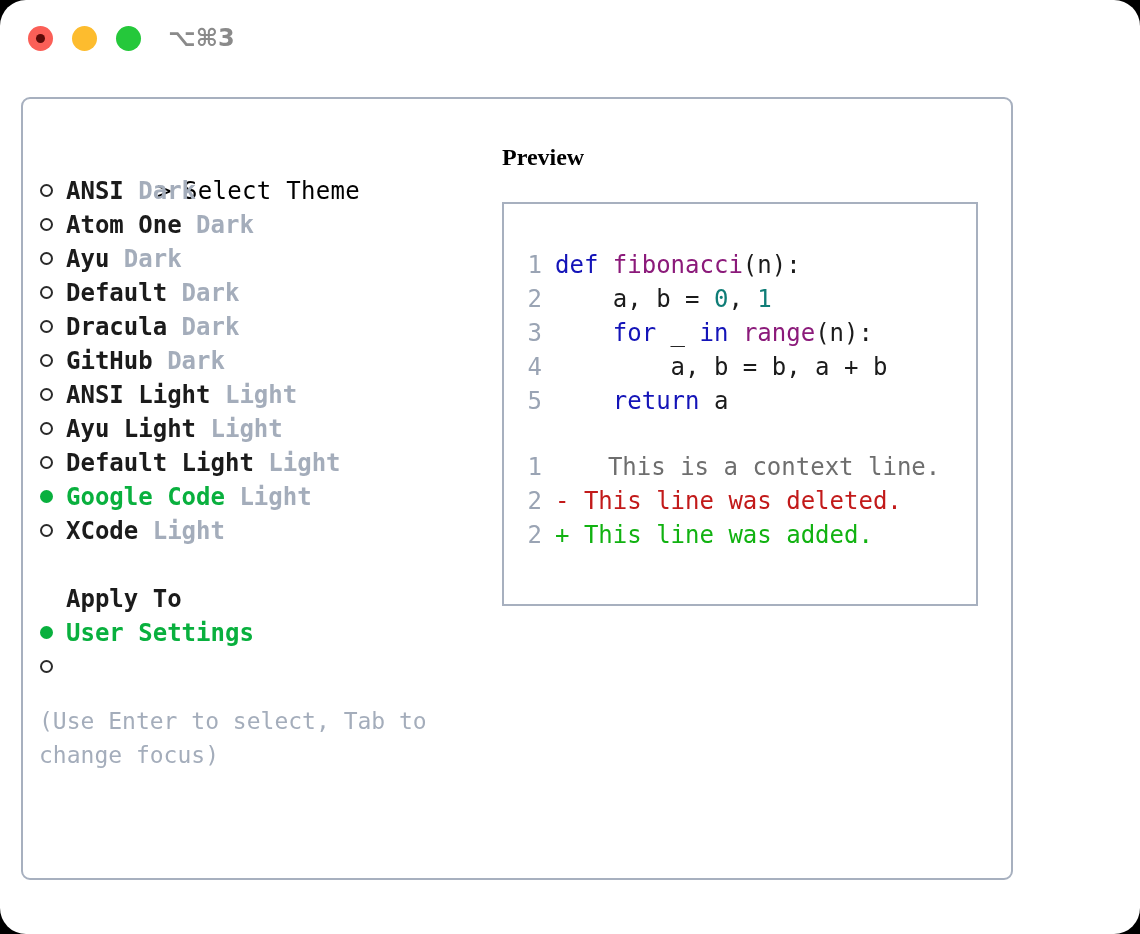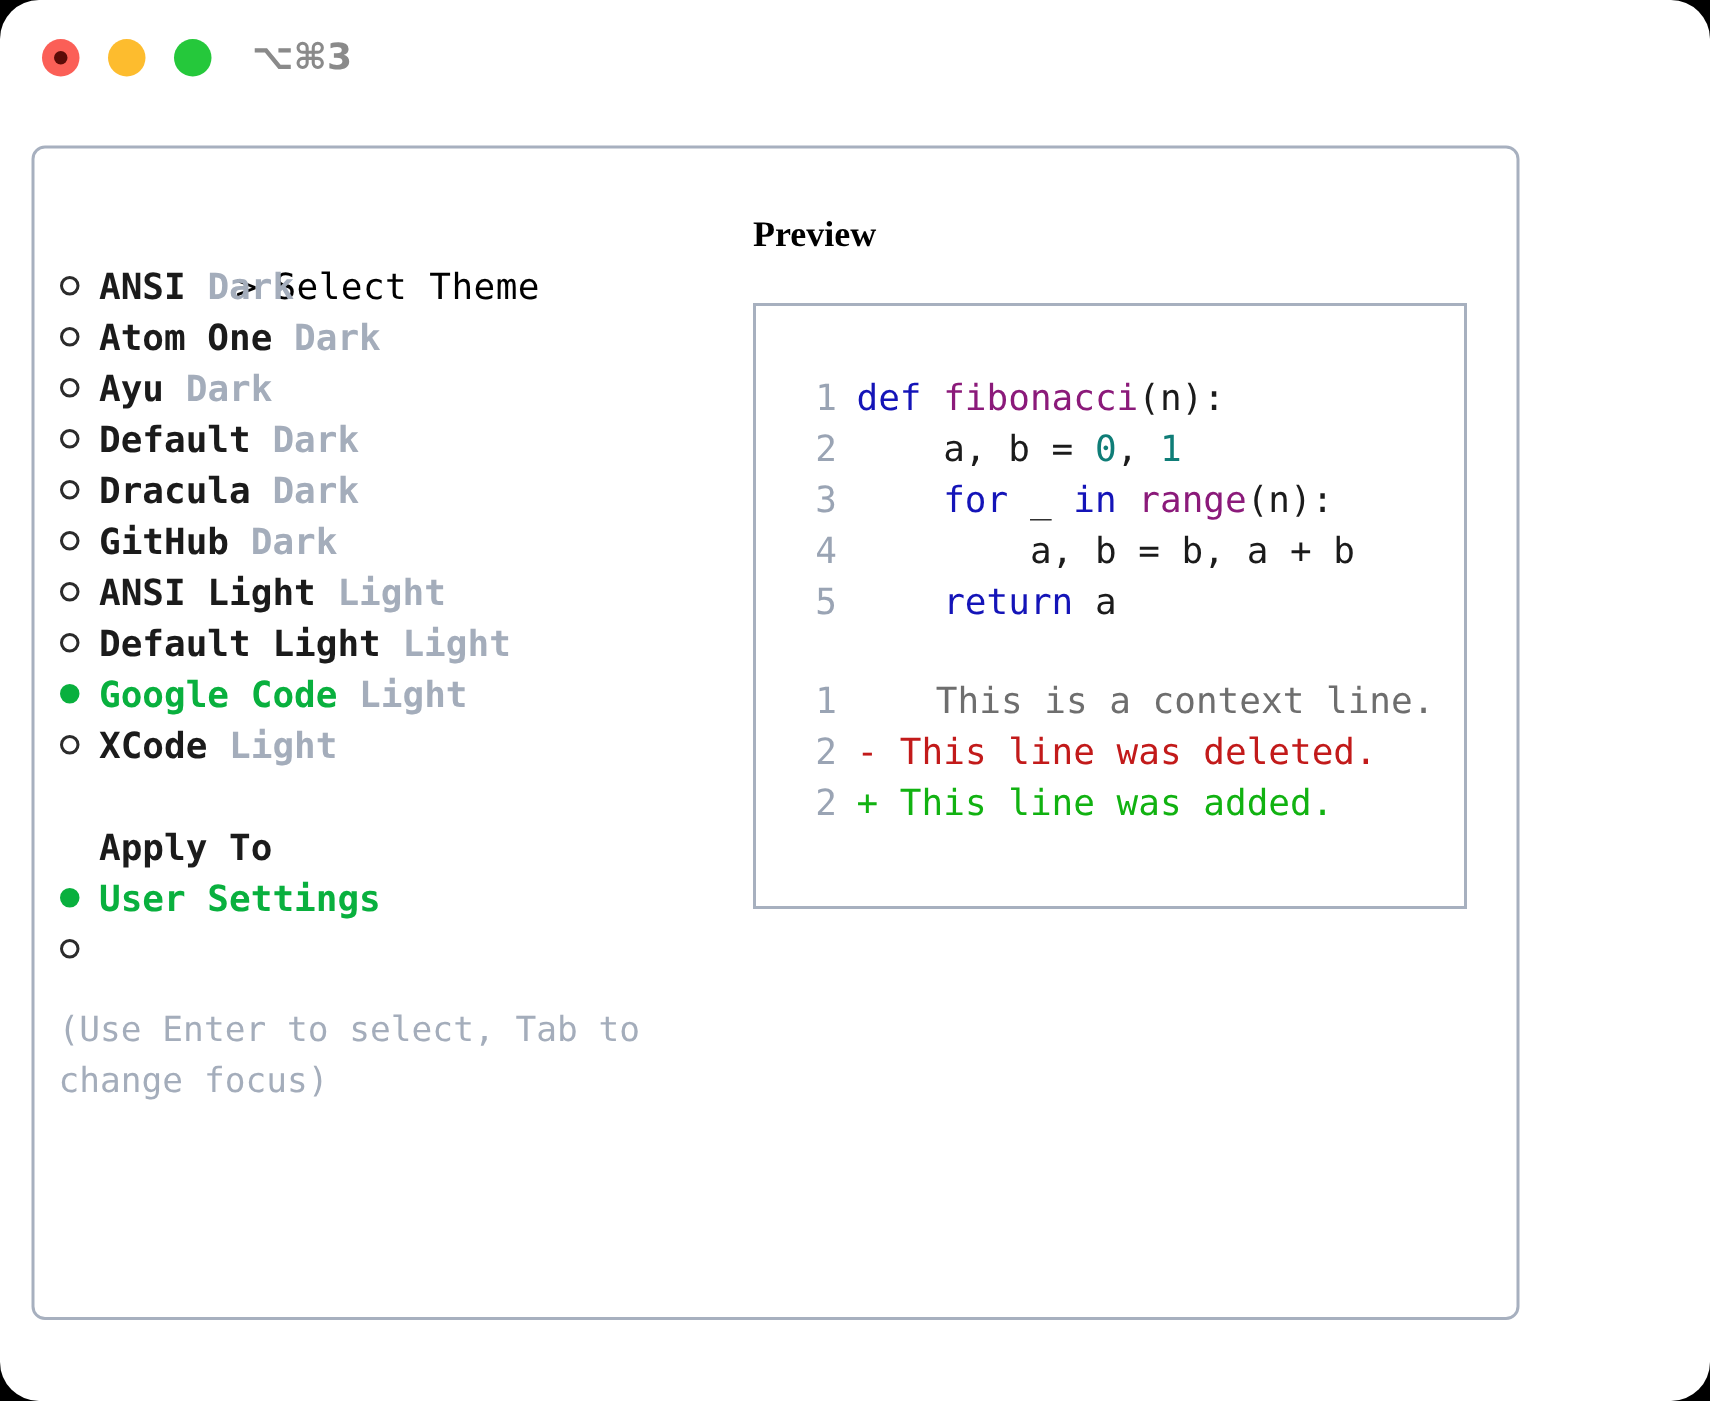--- a/index.html
+++ b/index.html
@@ -166,21 +166,21 @@
     margin-top: 28px;
     width: 476px;
     height: 404px;
     border: 2px solid #a7b0bf;
     box-sizing: border-box;
     background: #ffffff;
     position: relative;
   }
   .code {
     position: absolute;
-    left: 32px;
+    left: 16px;
     top: 44px;
     font-size: 24px;
     line-height: 34px;
     white-space: pre;
   }
   .ln {
     display: inline-block;
     width: 22px;
     text-align: right;
     color: #9aa4b4;
@@ -218,20 +218,21 @@
       </div>
 
       <div id="theme-list">
           <div class="row"><span class="bullet"></span><span class="theme-name">ANSI</span><span class="theme-kind"> </span><span class="theme-kind">Dark</span></div>
           <div class="row"><span class="bullet"></span><span class="theme-name">Atom One</span><span class="theme-kind"> </span><span class="theme-kind">Dark</span></div>
           <div class="row"><span class="bullet"></span><span class="theme-name">Ayu</span><span class="theme-kind"> </span><span class="theme-kind">Dark</span></div>
           <div class="row"><span class="bullet"></span><span class="theme-name">Default</span><span class="theme-kind"> </span><span class="theme-kind">Dark</span></div>
           <div class="row"><span class="bullet"></span><span class="theme-name">Dracula</span><span class="theme-kind"> </span><span class="theme-kind">Dark</span></div>
           <div class="row"><span class="bullet"></span><span class="theme-name">GitHub</span><span class="theme-kind"> </span><span class="theme-kind">Dark</span></div>
           <div class="row"><span class="bullet"></span><span class="theme-name">ANSI Light</span><span class="theme-kind"> </span><span class="theme-kind">Light</span></div>
+          <div class="row"><span class="bullet"></span><span class="theme-name">Ayu Light</span><span class="theme-kind"> </span><span class="theme-kind">Light</span></div>
           <div class="row"><span class="bullet"></span><span class="theme-name">Default Light</span><span class="theme-kind"> </span><span class="theme-kind">Light</span></div>
           <div class="row"><span class="bullet selected"></span><span class="theme-name sel">Google Code</span><span class="theme-kind"> </span><span class="theme-kind">Light</span></div>
           <div class="row"><span class="bullet"></span><span class="theme-name">XCode</span><span class="theme-kind"> </span><span class="theme-kind">Light</span></div>
         </div>
 
       <div class="spacer-row"></div>
 
       <div class="row apply-header">Apply To</div>
 
       <div id="apply-list">

